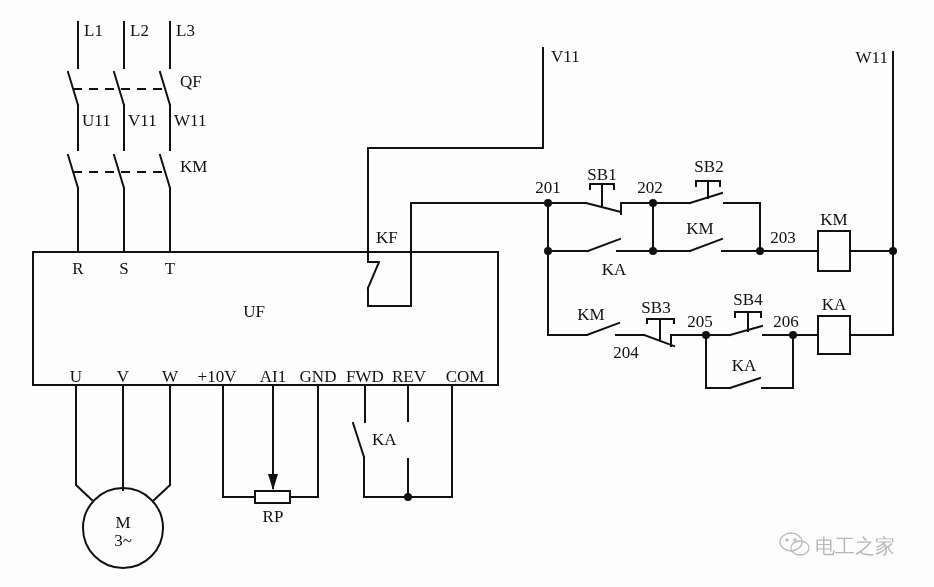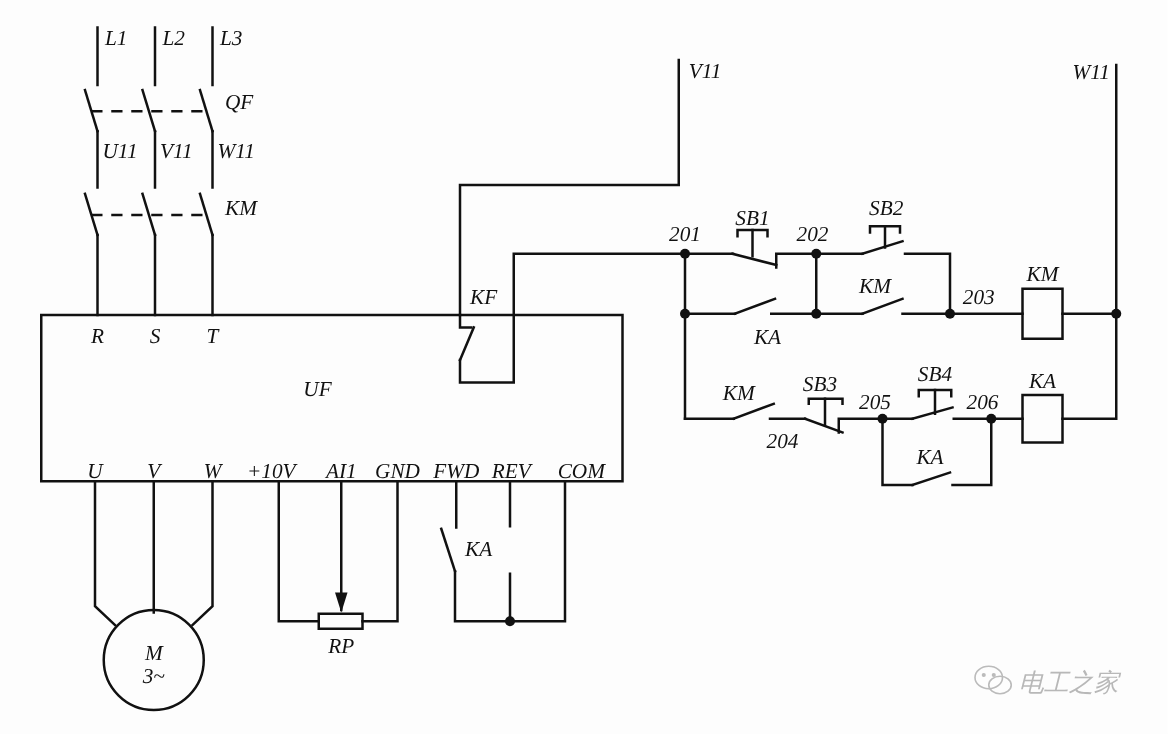--- a/index.html
+++ b/index.html
@@ -1,17 +1,17 @@
 <!DOCTYPE html>
 <html><head>
 <meta charset="utf-8">
 <style>
   html, body { margin: 0; padding: 0; background: #ffffff; }
   body { width: 934px; height: 587px; overflow: hidden; }
-  #diagram { position: absolute; left: 0; top: 0; width: 934px; height: 587px; background: #fdfdfd; font-style: italic; }
+  #diagram { position: absolute; left: 0; top: 0; width: 934px; height: 587px; background: #fdfdfd; }
   svg text { font-family: "Liberation Serif", "DejaVu Serif", serif; fill: #111; }
   .lbl { font-size: 17px; }
   .w { stroke: #111; stroke-width: 2; fill: none; stroke-linecap: square; }
   .dash { stroke: #111; stroke-width: 2; fill: none; stroke-dasharray: 9 7; }
   .dot { fill: #111; }
   .wm { font-family: "DejaVu Sans", sans-serif; font-size: 20px; fill: #b8b8b8; }
 </style>
 </head>
 <body>
 

